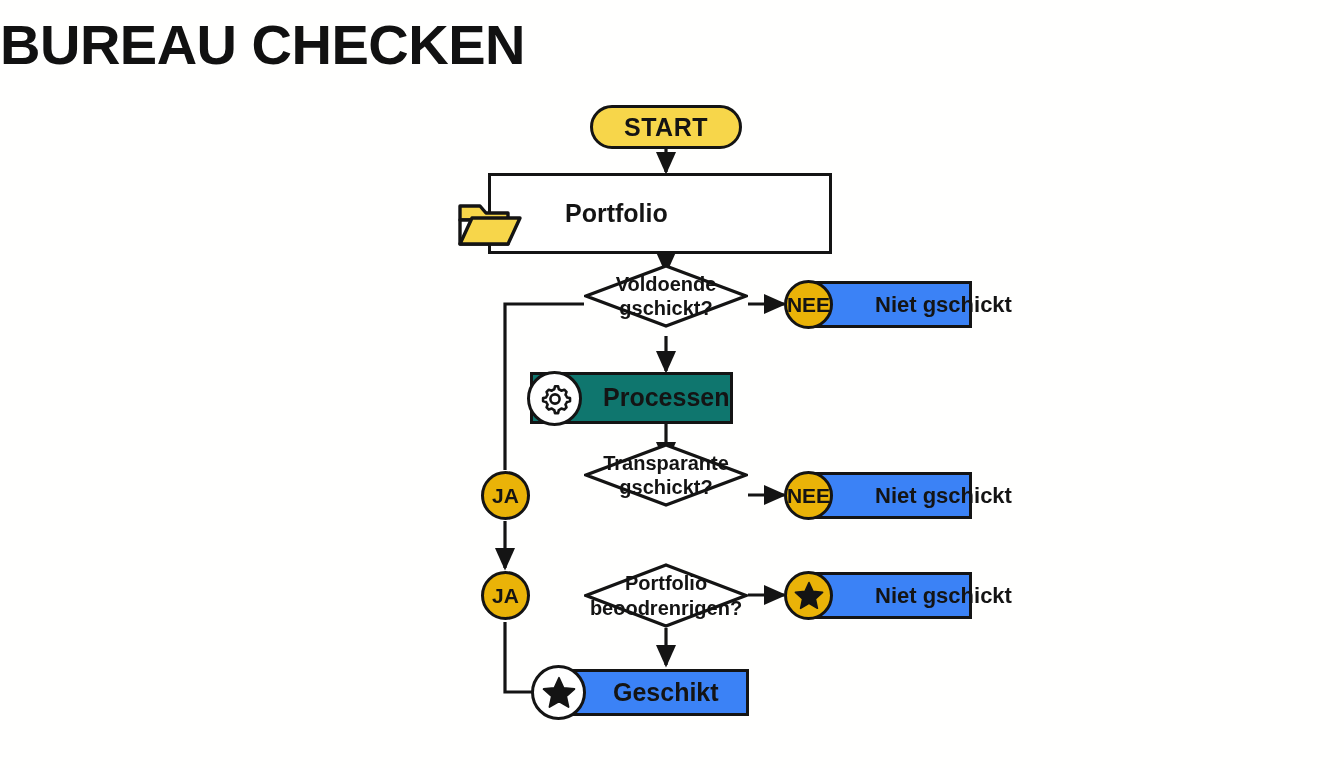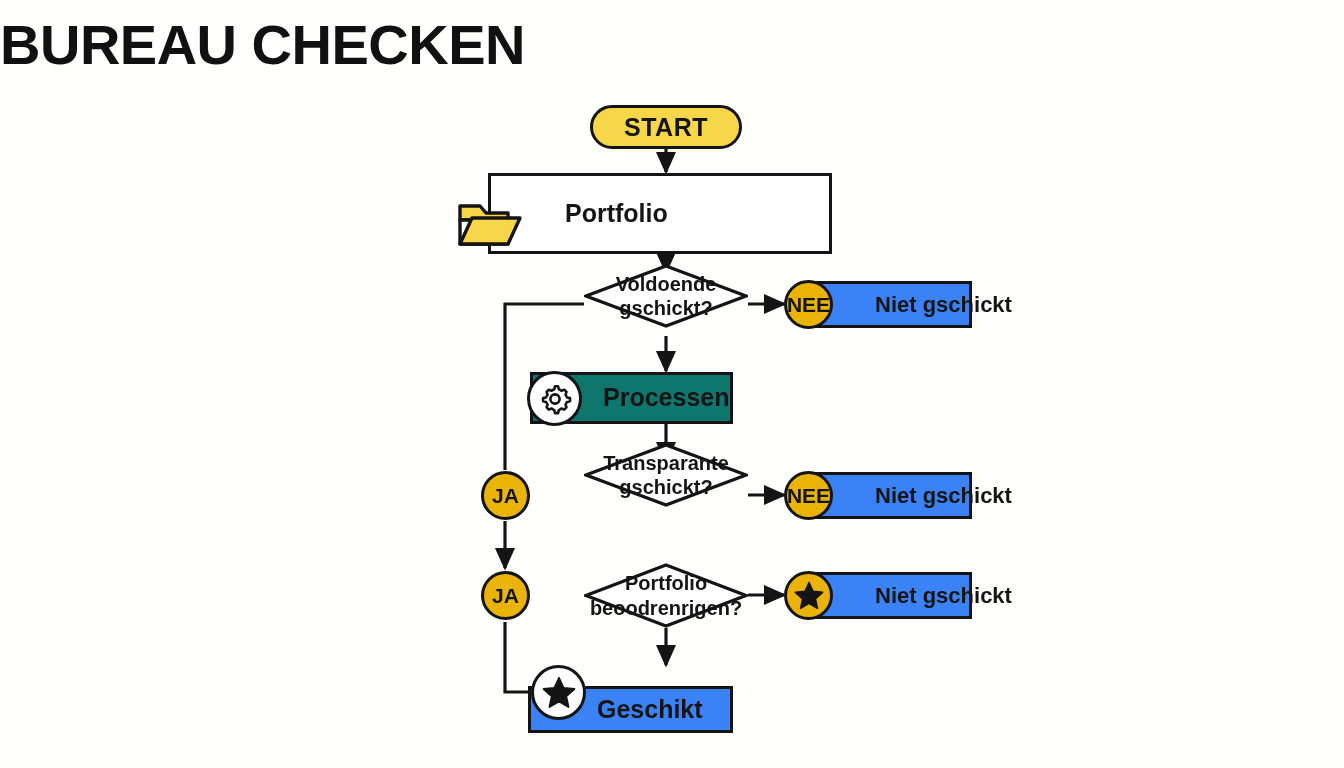--- a/index.html
+++ b/index.html
@@ -292,21 +292,21 @@
 
   <div class="node result-box" style="left:806px; top:572px; width:166px; height:47px;">
     <span class="result-label">Niet gschickt</span>
   </div>
   <div class="badge yellow" style="left:784px; top:571px; width:49px; height:49px;">
     <svg width="30" height="29" viewBox="0 0 30 29">
       <polygon points="15,1.5 19.0,10.4 28.6,11.4 21.4,17.9 23.4,27.3 15,22.4 6.6,27.3 8.6,17.9 1.4,11.4 11.0,10.4" fill="#141414" stroke="#141414" stroke-width="1.6" stroke-linejoin="round"></polygon>
     </svg>
   </div>
 
-  <div class="node result-box" style="left:528px; top:669px; width:205px; height:47px; font-size:25px;margin-top:17px;">
+  <div class="node result-box" style="left:544px; top:669px; width:205px; height:47px; font-size:25px;">
     <span class="result-label">Geschikt</span>
   </div>
   <div class="badge white" style="left:531px; top:665px; width:55px; height:55px;">
     <svg width="34" height="33" viewBox="0 0 30 29">
       <polygon points="15,1.5 19.0,10.4 28.6,11.4 21.4,17.9 23.4,27.3 15,22.4 6.6,27.3 8.6,17.9 1.4,11.4 11.0,10.4" fill="#141414" stroke="#141414" stroke-width="1.6" stroke-linejoin="round"></polygon>
     </svg>
   </div>
 
 </div>
 

